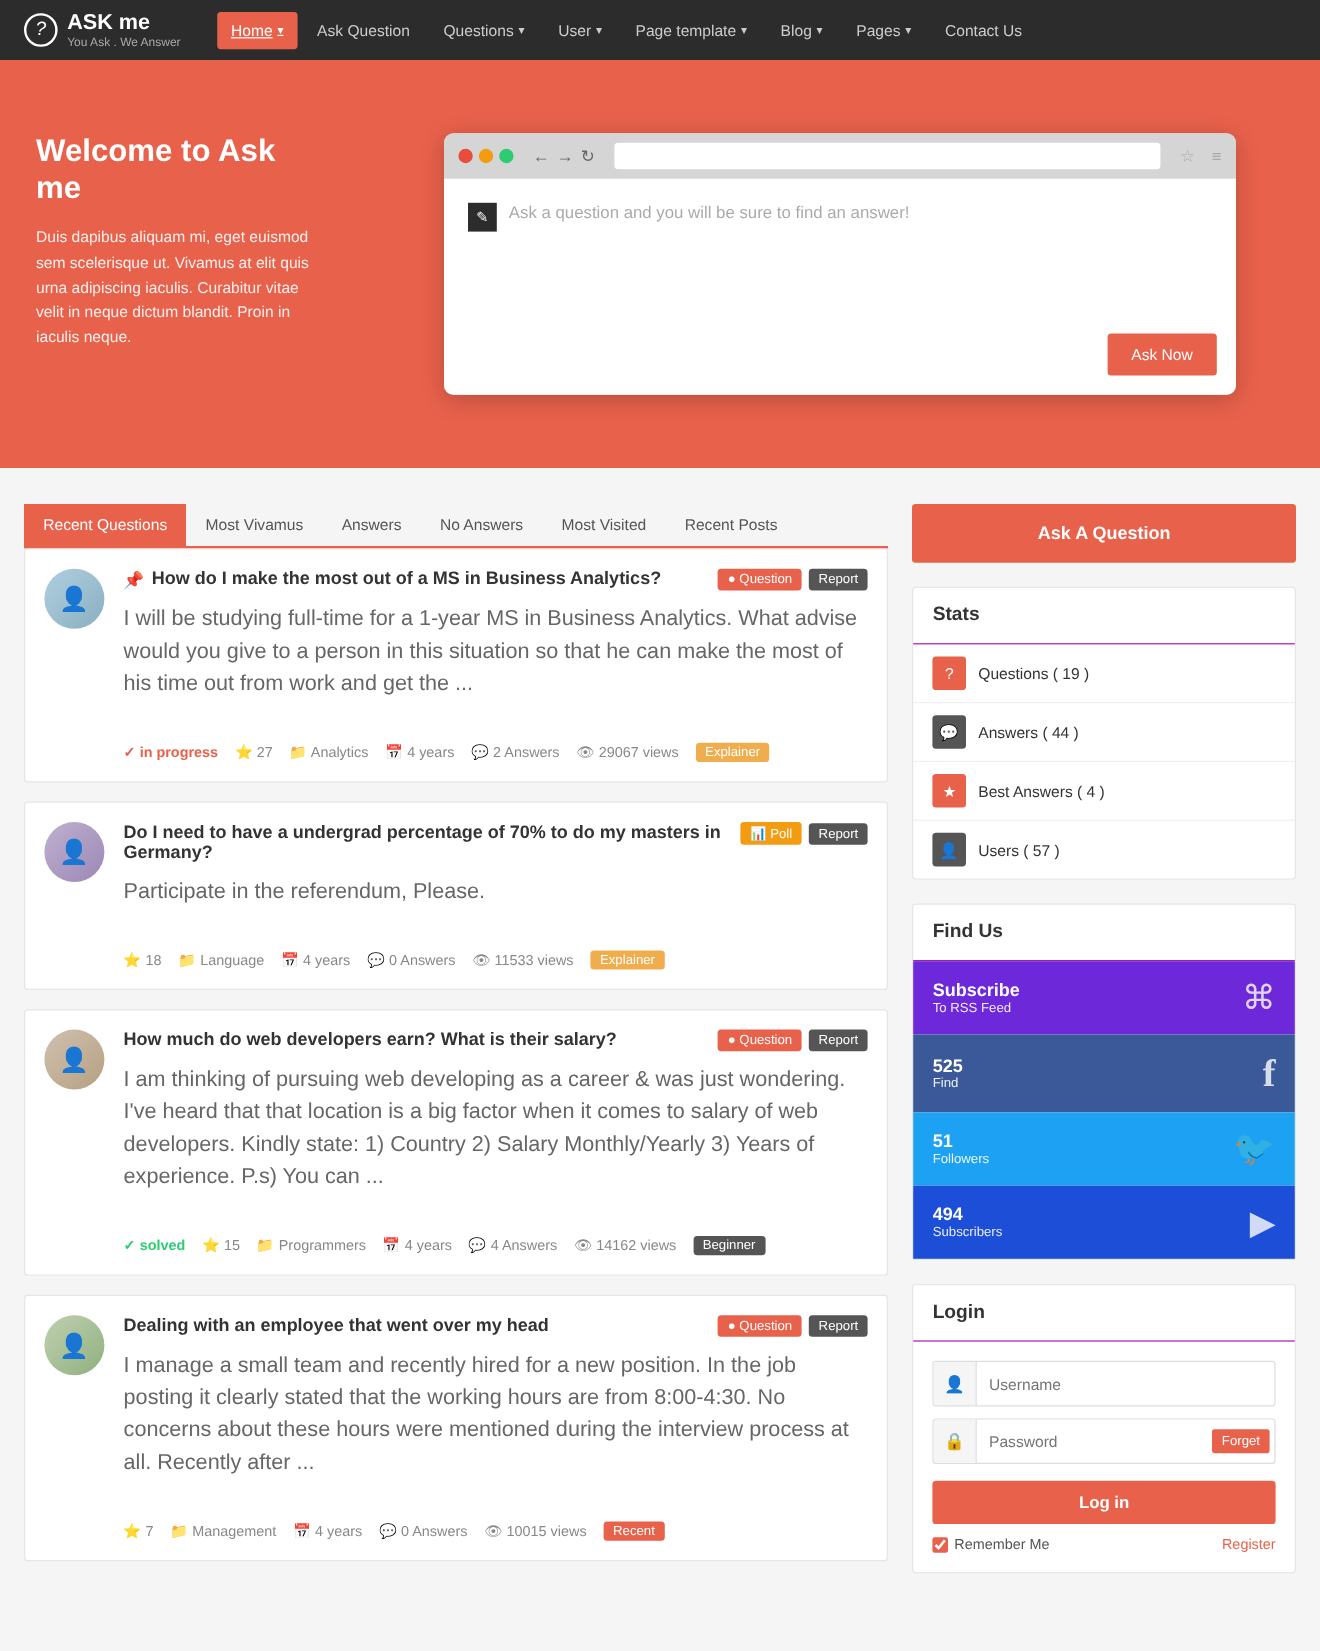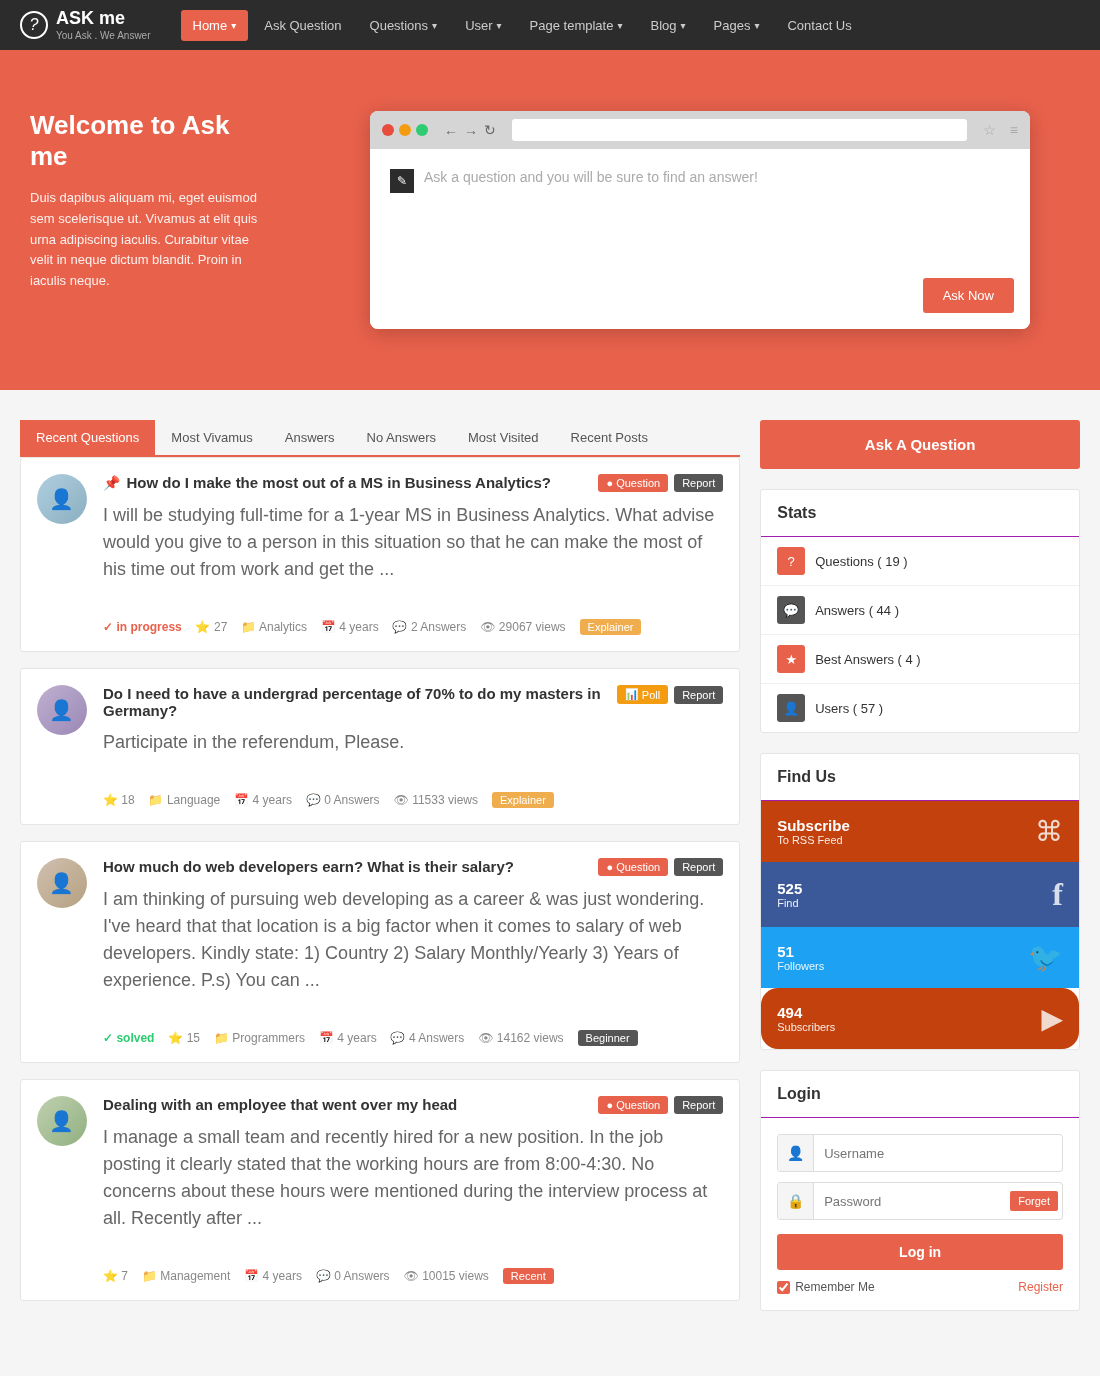--- a/index.html
+++ b/index.html
@@ -7,21 +7,21 @@
 
     
     nav { background: #2c2c2c; display: flex; align-items: center; padding: 0 20px; height: 50px; }
     .nav-logo { display: flex; align-items: center; gap: 8px; color: #fff; margin-right: 30px; }
     .nav-logo-icon { width: 28px; height: 28px; border: 2px solid #fff; border-radius: 50%; display: flex; align-items: center; justify-content: center; font-size: 16px; color: #fff; font-style: italic; }
     .nav-logo-text { line-height: 1.2; }
     .nav-logo-text .ask { font-size: 18px; font-weight: bold; color: #fff; }
     .nav-logo-text .tagline { font-size: 10px; color: #aaa; }
     .nav-items { display: flex; align-items: center; gap: 4px; }
     .nav-item { color: #ccc; padding: 8px 12px; cursor: pointer; font-size: 13px; display: flex; align-items: center; gap: 4px; }
-    .nav-item.active { background: #e8614b; color: #fff; border-radius: 3px; }
+    .nav-item.active { background: #e8614b; color: #fff; border-radius: 3px; text-decoration: underline; }
     .nav-chevron { font-size: 10px; }
 
     
     .hero { background: #e8614b; display: flex; min-height: 340px; position: relative; overflow: hidden; }
     .hero-left { flex: 0 0 300px; padding: 60px 30px; color: #fff; z-index: 2; }
     .hero-left h1 { font-size: 26px; font-weight: bold; margin-bottom: 16px; }
     .hero-left p { font-size: 13px; line-height: 1.6; margin-bottom: 24px; opacity: 0.9; }
     .hero-buttons { display: flex; gap: 12px; }
     .btn-hero-dark { background: #2c2c2c; color: #fff; padding: 10px 20px; border: none; cursor: pointer; font-size: 13px; border-radius: 3px; }
     .btn-hero-light { background: #fff; color: #2c2c2c; padding: 10px 20px; border: none; cursor: pointer; font-size: 13px; border-radius: 3px; }
@@ -76,24 +76,24 @@
     .sidebar-section { background: #fff; border: 1px solid #e5e5e5; margin-bottom: 20px; border-radius: 3px; }
     .sidebar-section-title { font-size: 16px; font-weight: bold; padding: 14px 16px; border-bottom: 1px solid #a21caf; }
     .ask-btn { background: #e8614b; color: #fff; width: 100%; padding: 16px; border: none; cursor: pointer; font-size: 15px; font-weight: bold; border-radius: 3px; }
 
     .stats-item { display: flex; align-items: center; gap: 10px; padding: 10px 16px; border-bottom: 1px solid #f0f0f0; font-size: 13px; }
     .stats-item:last-child { border-bottom: none; }
     .stats-icon { width: 28px; height: 28px; background: #e8614b; border-radius: 3px; display: flex; align-items: center; justify-content: center; color: #fff; font-size: 13px; flex-shrink: 0; }
     .stats-icon.dark { background: #555; }
 
     .find-us-item { display: flex; align-items: center; justify-content: space-between; padding: 14px 16px; color: #fff; cursor: pointer; }
-    .find-us-rss { background: #c2410c; }
+    .find-us-rss { background: #6d28d9; }
     .find-us-facebook { background: #3b5998; }
     .find-us-twitter { background: #1da1f2; }
-    .find-us-youtube { background: #c2410c; border-radius: 17px; }
+    .find-us-youtube { background: #1d4ed8; }
     .find-us-label { font-size: 15px; font-weight: bold; }
     .find-us-sublabel { font-size: 11px; opacity: 0.9; }
     .find-us-icon { font-size: 28px; opacity: 0.8; }
 
     
     .login-section { padding: 16px; }
     .login-field { display: flex; align-items: center; border: 1px solid #ddd; border-radius: 3px; margin-bottom: 10px; overflow: hidden; }
     .login-field-icon { width: 36px; height: 36px; background: #f5f5f5; display: flex; align-items: center; justify-content: center; color: #aaa; font-size: 14px; border-right: 1px solid #ddd; }
     .login-field input { flex: 1; border: none; outline: none; padding: 8px 10px; font-size: 13px; }
     .forget-btn { background: #e8614b; color: #fff; border: none; padding: 4px 8px; font-size: 11px; cursor: pointer; margin-right: 4px; border-radius: 2px; }

